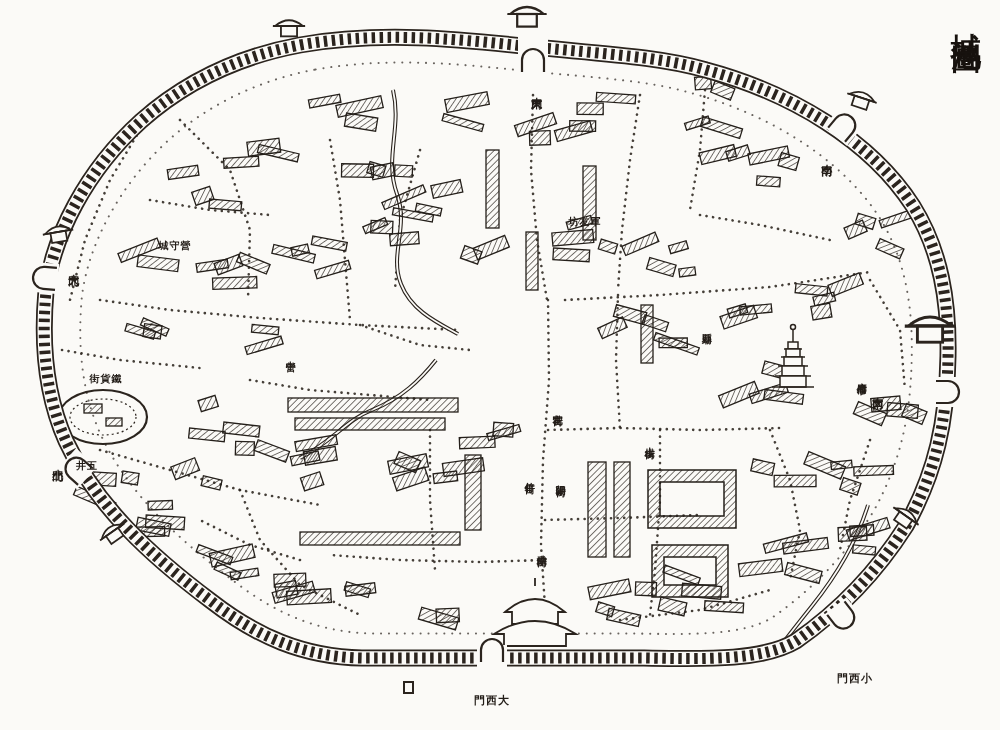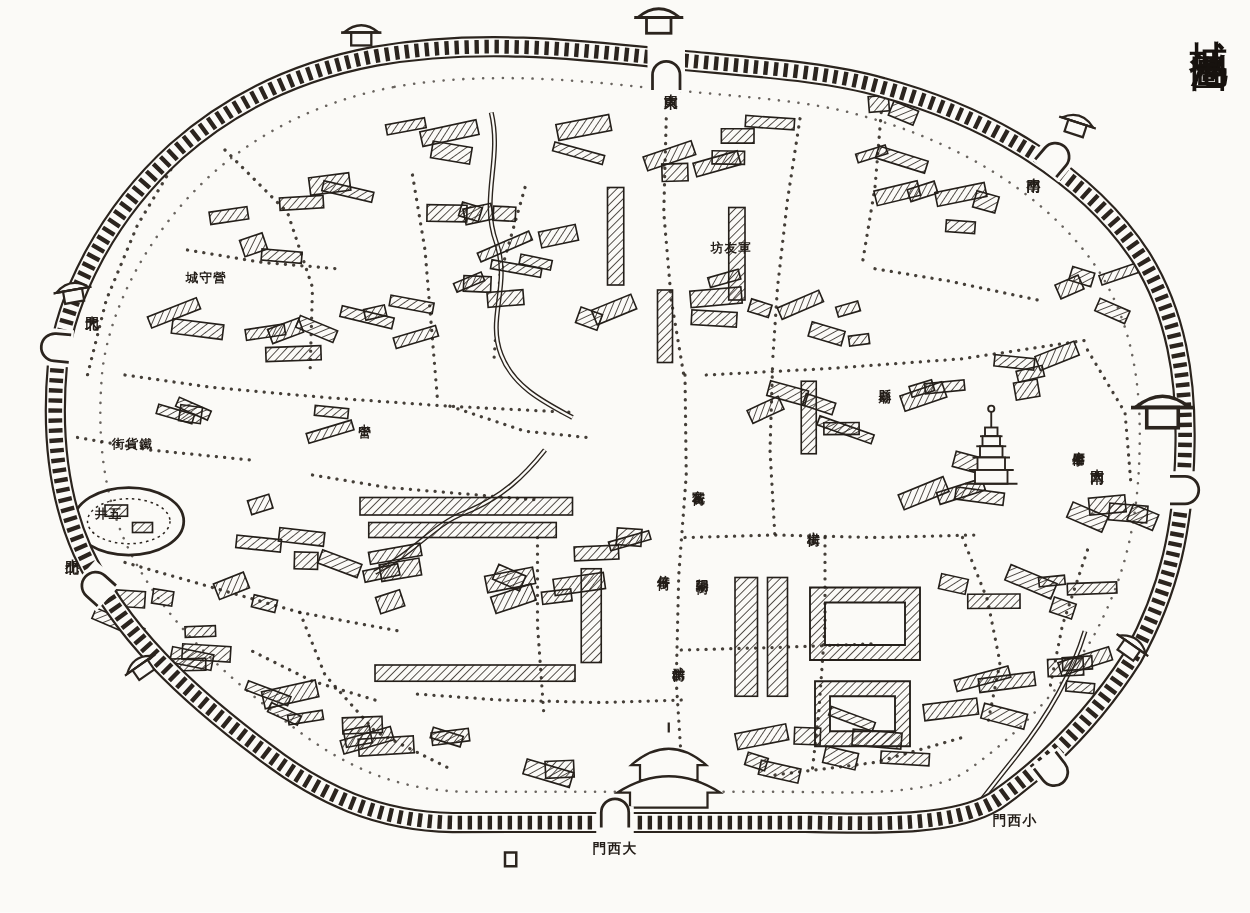--- a/index.html
+++ b/index.html
@@ -13,21 +13,21 @@
   .dots2{fill:none;stroke:#2b241e;stroke-width:2.2;stroke-dasharray:0.1 8.5;stroke-linecap:round;opacity:.7;}
   .stream-o{fill:none;stroke:#2b241e;stroke-width:4;}
   .stream-i{fill:none;stroke:#fbfaf7;stroke-width:1.8;}
   .ink{stroke:#2b241e;fill:none;}
   .bld{fill:url(#hatch);stroke:#241f1a;stroke-width:1.3;}
   .frame{fill:url(#hatch);stroke:#241f1a;stroke-width:1.5;fill-rule:evenodd;}
   .pav{stroke:#2b241e;stroke-width:1.6;fill:#fbfaf7;}
   .gatefill{fill:#fbfaf7;stroke:none;}
   .arch{fill:#fbfaf7;stroke:#2b241e;stroke-width:2.2;}
   .map-label{position:absolute;color:#231d18;font-size:10px;font-weight:600;line-height:1.05;
-             white-space:nowrap;transform:translate(-50%,0);letter-spacing:1px;z-index:5;}
+             white-space:nowrap;transform:translate(-50%,0);letter-spacing:1px;z-index:5;margin-top:22px;}
   .map-label.v{writing-mode:vertical-rl;text-orientation:upright;}
   .map-label.h{transform:translate(-50%,-50%);}
   .map-label.gate{font-size:11px;font-weight:700;}
   .map-title{position:absolute;right:14px;top:8px;writing-mode:vertical-rl;text-orientation:upright;
              font-family:"DejaVu Serif","Liberation Serif",serif;font-size:30px;font-weight:bold;
              letter-spacing:7px;color:#17120e;z-index:6;}
 </style>
 </head>
 <body>
 
@@ -339,27 +339,27 @@
   </svg>
 
   <div class="map-title">城池圖</div>
 
   <div id="labels">
       <div class="map-label v gate" style="left: 536px; top: 66px;">大東門</div>
       <div class="map-label h gate" style="left: 492px; top: 679px;">門西大</div>
       <div class="map-label v gate" style="left: 877px; top: 366px;">大南門</div>
       <div class="map-label v gate" style="left: 73px; top: 243px;">大北門</div>
       <div class="map-label v gate" style="left: 57px; top: 438px;">小北門</div>
-      <div class="map-label h gate" style="left: 812px; top: 657px;">門西小</div>
+      <div class="map-label h gate" style="left: 855px; top: 657px; font-family: Liberation Serif, serif;">門西小</div>
       <div class="map-label v gate" style="left: 826px; top: 133px;">小南門</div>
       <div class="map-label v" style="left: 861px; top: 353px;">府儒學</div>
       <div class="map-label h" style="left: 585px; top: 200px;">坊友軍</div>
-      <div class="map-label h" style="left: 165px; top: 224px;">城守營</div>
+      <div class="map-label h" style="left: 175px; top: 224px;">城守營</div>
       <div class="map-label h" style="left: 106px; top: 357px;">街貨鐵</div>
-      <div class="map-label h" style="left: 87px; top: 413px;">井五</div>
+      <div class="map-label h" style="left: 87px; top: 444px;">井五</div>
       <div class="map-label v" style="left: 649px; top: 417px;">上横街</div>
       <div class="map-label v" style="left: 557px; top: 384px;">官花街</div>
       <div class="map-label v" style="left: 529px; top: 452px;">竹仔街</div>
       <div class="map-label v" style="left: 560px; top: 455px;">朝陽街</div>
       <div class="map-label v" style="left: 541px; top: 525px;">武館街</div>
       <div class="map-label v" style="left: 706px; top: 303px;">縣廟</div>
       <div class="map-label v" style="left: 290px; top: 331px;">中營</div>
     </div>
 </div>
 

